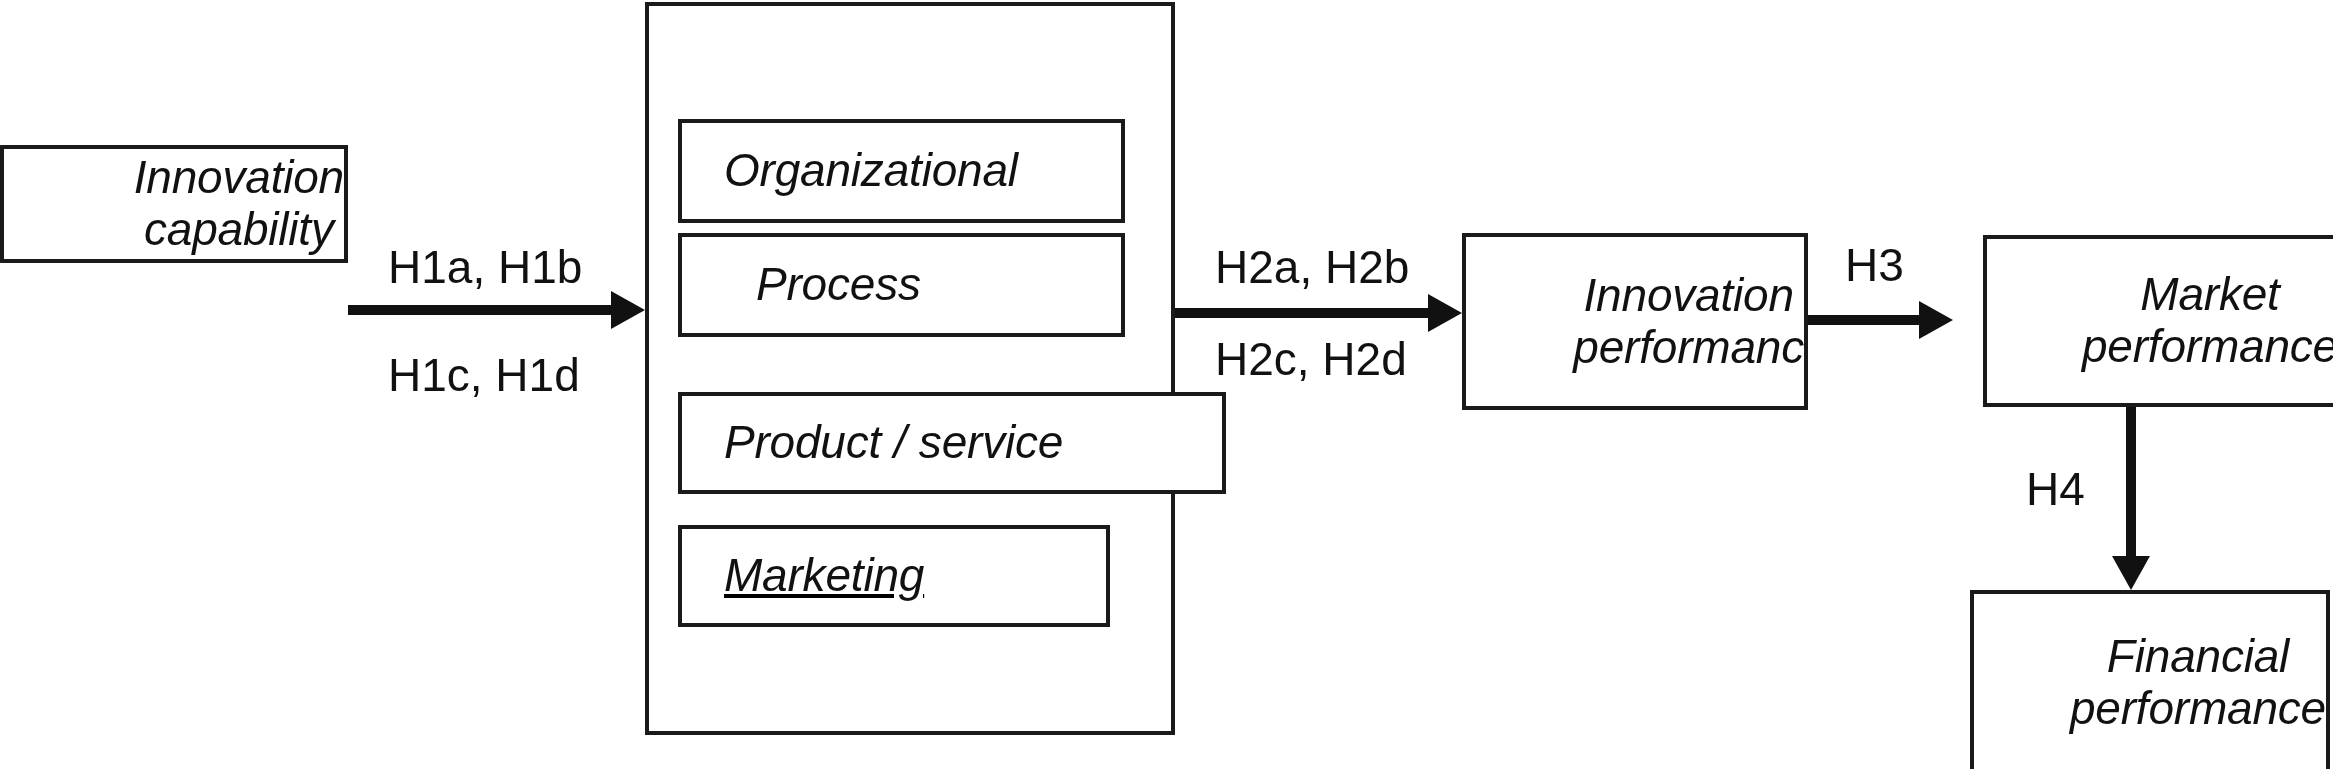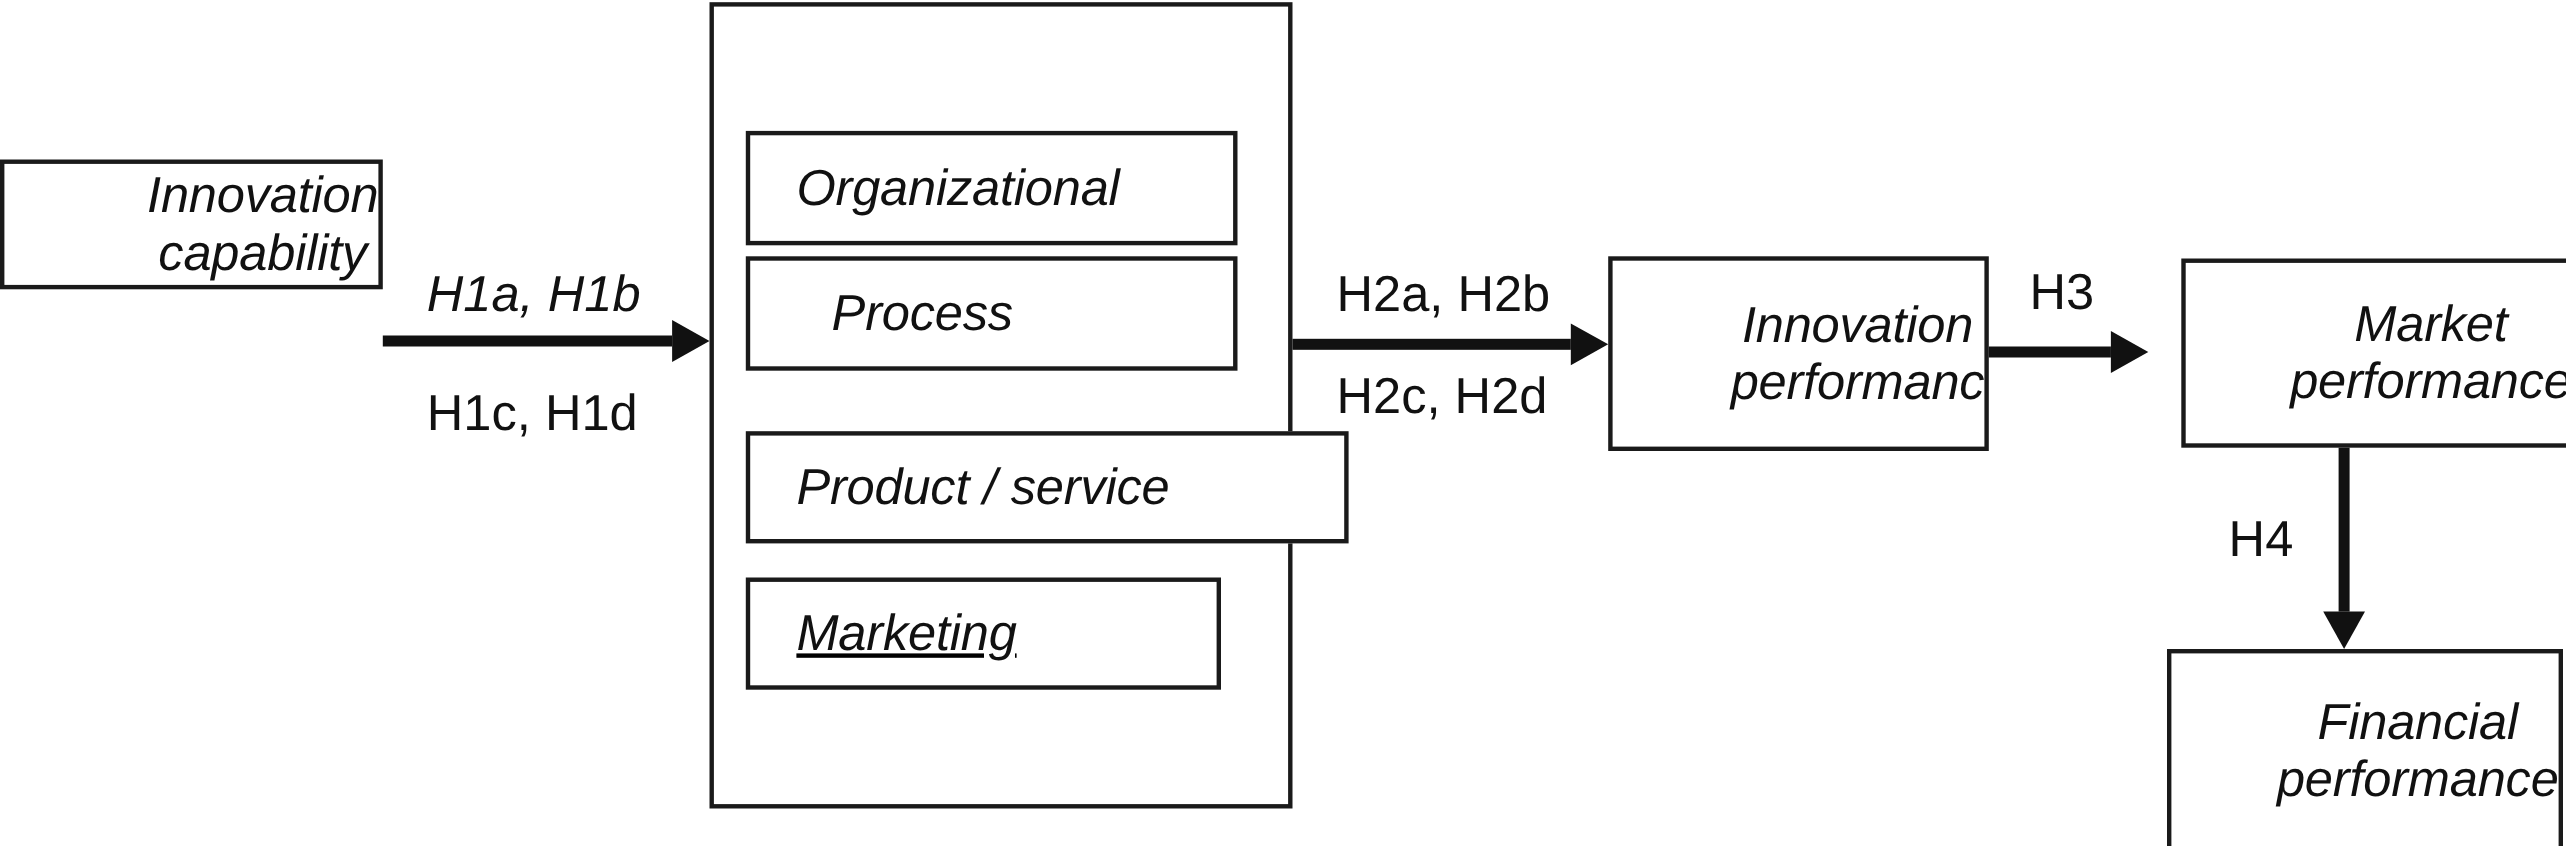--- a/index.html
+++ b/index.html
@@ -105,21 +105,21 @@
 </head>
 <body>
 
 <div id="diagram-root">
 
   <div class="node-box" style="left:0px; top:145px; width:348px; height:118px;">
     <span class="node-label">Innovation
 capability</span>
   </div>
 
-  <div class="edge-label" style="left:388px; top:240px;font-style:italic;">H1a, H1b</div>
+  <div class="edge-label" style="left:388px; top:240px;">H1a, H1b</div>
 
   <div class="h-arrow" style="left:348px; top:310px; width:297px;">
     <div class="shaft" style="width:263px;"></div>
     <div class="head" style="left:263px;"></div>
   </div>
 
   <div class="edge-label" style="left:388px; top:348px;">H1c, H1d</div>
 
   <div class="group-box" style="left:645px; top:2px; width:530px; height:733px;"></div>
 

